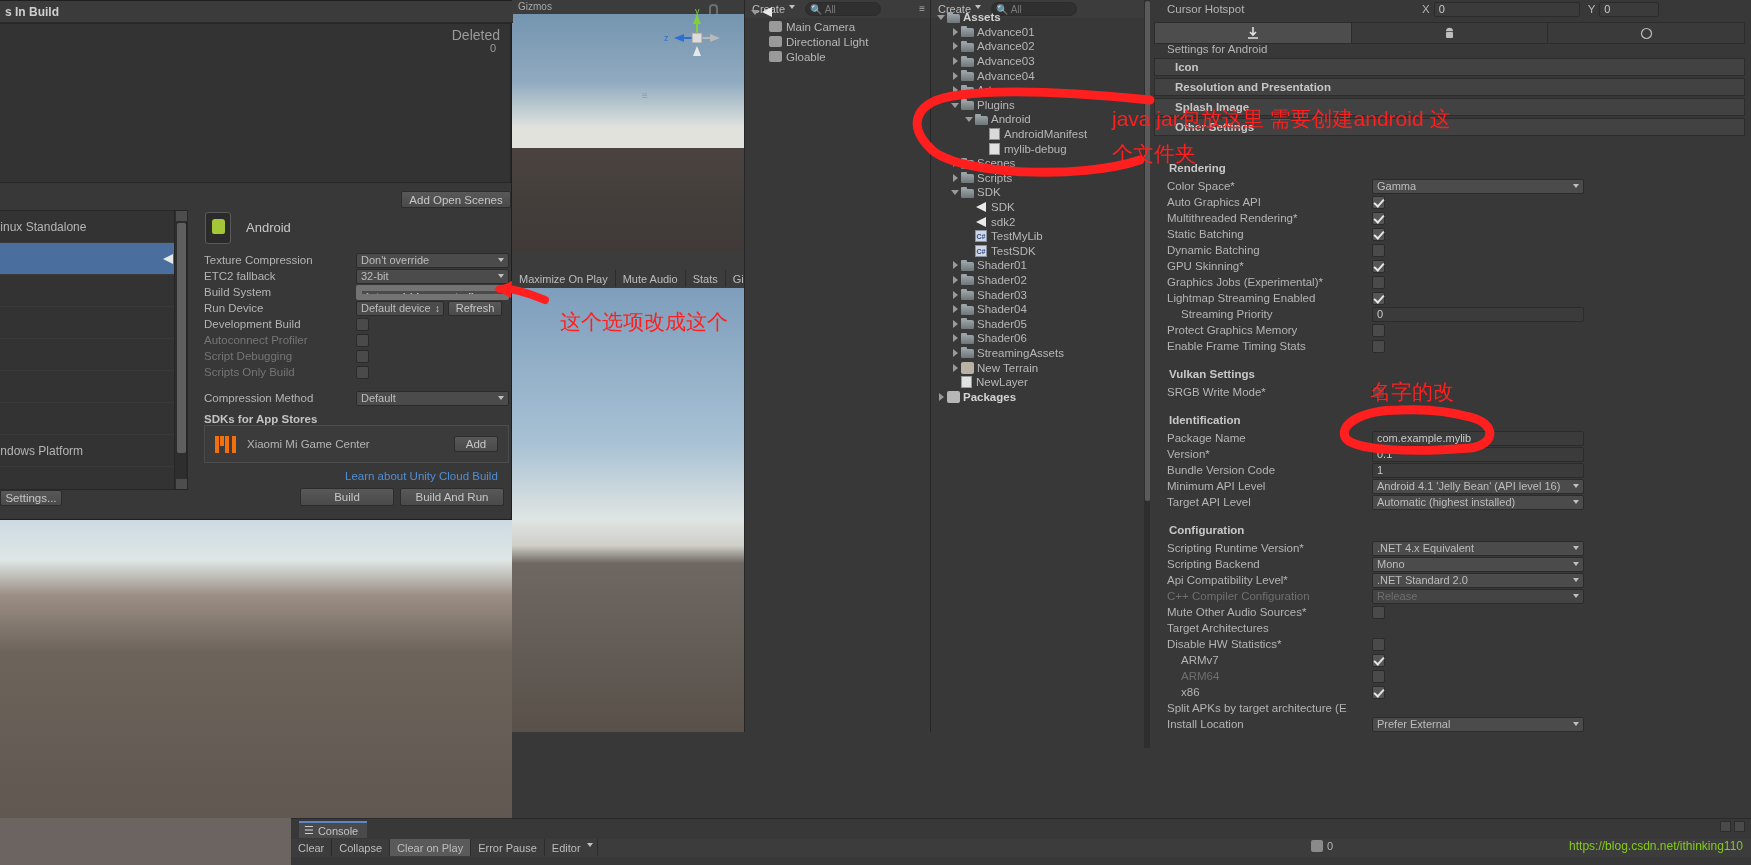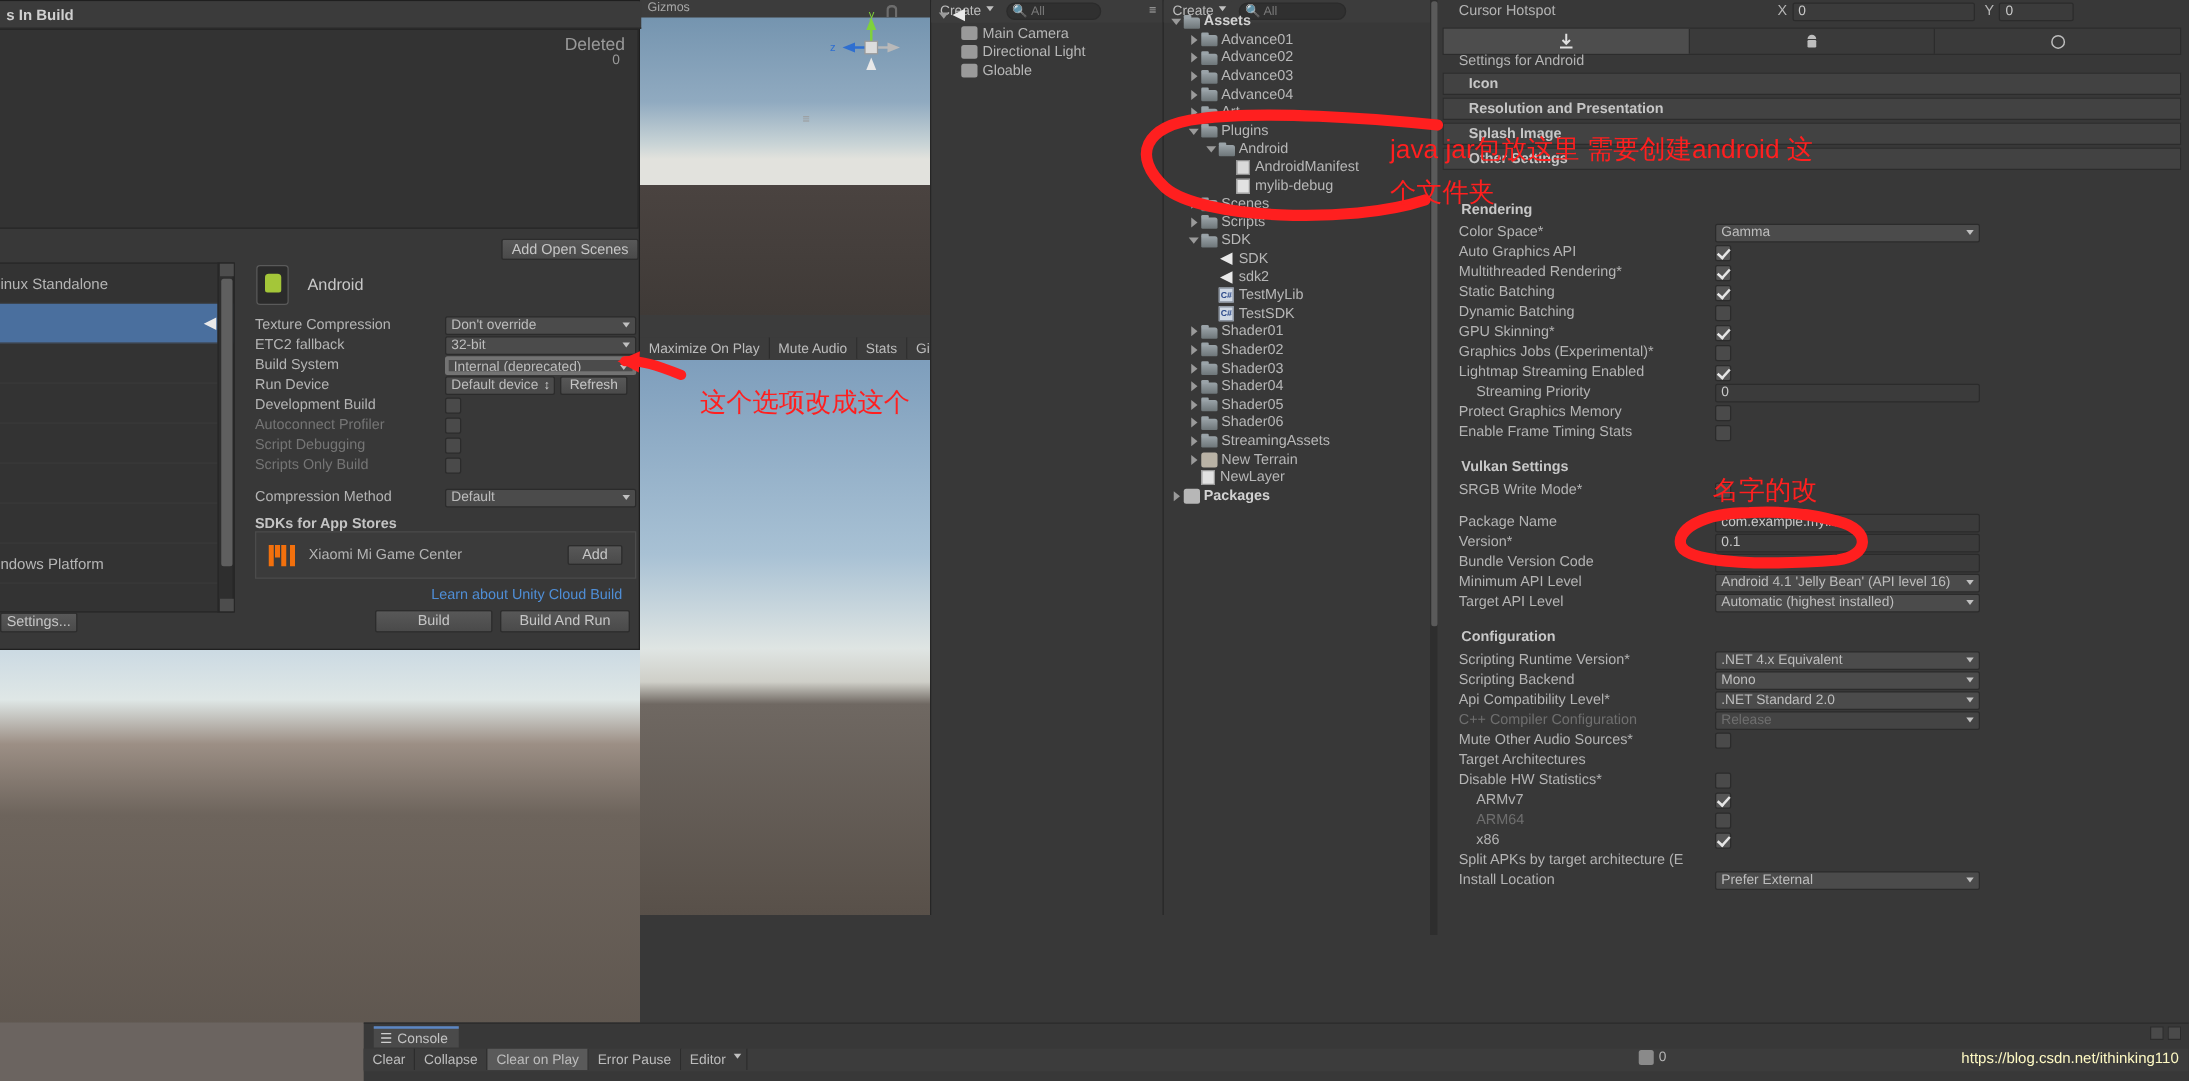--- a/index.html
+++ b/index.html
@@ -274,21 +274,21 @@
         <div class="field popup" style="flex:1;">Don't override</div>
       </div>
 
       <div style="display:flex;align-items:center;height:16px;">
         <span class="label" style="flex:0 0 152px;">ETC2 fallback</span>
         <div class="field popup" style="flex:1;">32-bit</div>
       </div>
 
       <div style="display:flex;align-items:center;height:16px;">
         <span class="label" style="flex:0 0 152px;">Build System</span>
-        <div class="field popup" style="flex:1;border:3px solid #737373;">Internal (deprecated)</div>
+        <div class="field popup" style="flex:1;border:6px solid #737373;font-weight:bold;">Internal (deprecated)</div>
       </div>
 
       <div style="display:flex;align-items:center;height:16px;">
         <span class="label" style="flex:0 0 152px;">Run Device</span>
         <div class="field updown" style="flex:0 0 88px;">Default device</div>
         <div class="btn" style="margin-left:4px;flex:0 0 54px;height:15px;font-size:11px;">Refresh</div>
       </div>
 
       <div style="display:flex;align-items:center;height:16px;">
         <span class="label" style="flex:0 0 152px;">Development Build</span>
@@ -606,20 +606,23 @@
         </div>
         <div style="height: 10px;"></div>
         <div class="sectionHdr">
           <span>Vulkan Settings</span>
         </div>
         <div class="inspRow">
           <span class="lbl">SRGB Write Mode*</span>
           <div class="chk off"></div>
         </div>
         <div style="height: 10px;"></div>
+        <div class="sectionHdr">
+          <span>Identification</span>
+        </div>
         <div class="inspRow">
           <span class="lbl">Package Name</span>
           <div class="field textinput" style="width: 212px;">com.example.mylib</div>
         </div>
         <div class="inspRow">
           <span class="lbl">Version*</span>
           <div class="field textinput" style="width: 212px;">0.1</div>
         </div>
         <div class="inspRow">
           <span class="lbl">Bundle Version Code</span>
@@ -705,21 +708,21 @@
       <div class="toolbarBtn">Clear</div>
       <div class="toolbarBtn">Collapse</div>
       <div class="toolbarBtn active">Clear on Play</div>
       <div class="toolbarBtn">Error Pause</div>
       <div class="toolbarBtn popup" style="padding-right:16px;">Editor</div>
     </div>
     <div class="abs" style="left:1020px;top:21px;display:flex;align-items:center;gap:4px;">
       <span style="width:12px;height:12px;background:#8a8a8a;border-radius:2px;"></span>
       <span style="color:#b5b5b5;font-size:11px;">0</span>
     </div>
-    <div class="abs" style="right:8px;top:20px;color:#fef9c3;font-size:12px;">https://blog.csdn.net/ithinking110</div>
+    <div class="abs" style="right:8px;top:20px;color:#84cc16;font-size:12px;">https://blog.csdn.net/ithinking110</div>
   </div>
 
   <svg class="anno" width="1751" height="865">
 
     <path d="M1140 160 C1080 180, 960 175, 932 150 C905 125, 915 100, 960 95 C1010 88, 1100 95, 1150 100" stroke="#ff1f1f" stroke-width="9" fill="none" stroke-linecap="round"></path>
 
     <path d="M545 300 C525 292, 512 288, 500 289" stroke="#ff1f1f" stroke-width="8" fill="none" stroke-linecap="round"></path>
     <polygon points="494,289 512,281 511,298" fill="#ff1f1f"></polygon>
 
     <path d="M1400 410 C1360 410, 1340 425, 1345 437 C1352 452, 1420 452, 1470 448 C1495 445, 1498 424, 1470 417 C1445 410, 1420 409, 1400 410" stroke="#ff1f1f" stroke-width="9" fill="none" stroke-linecap="round"></path>

